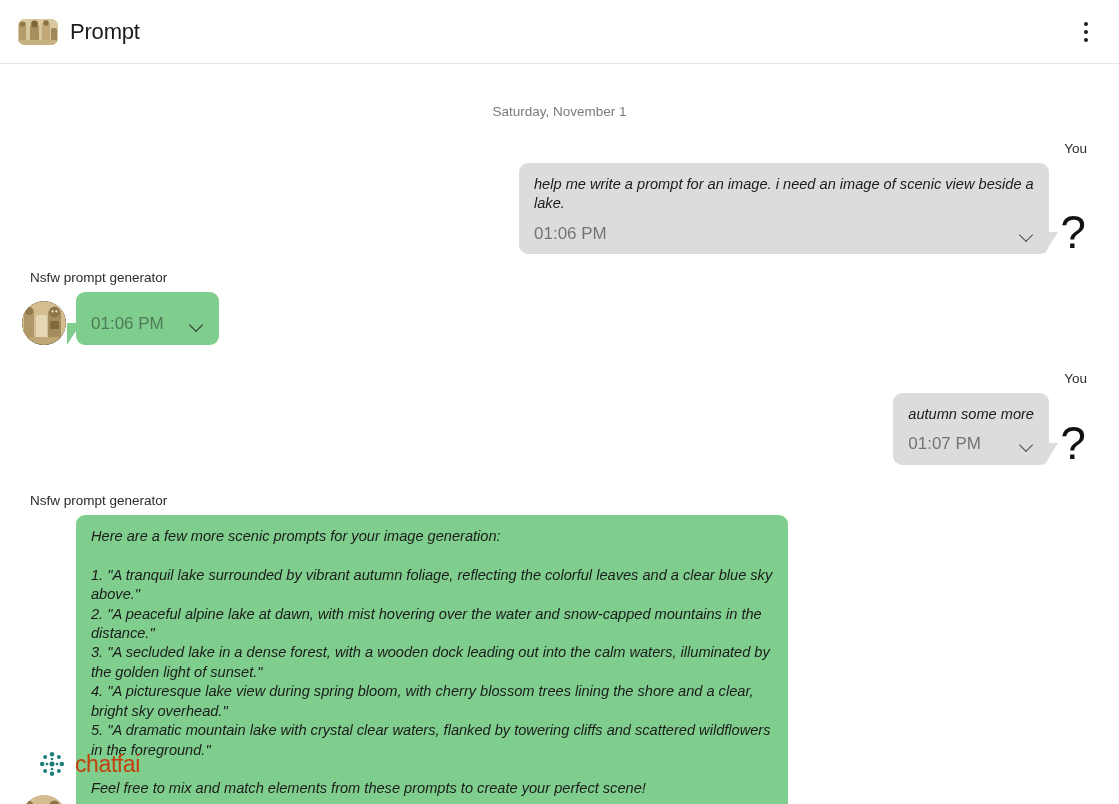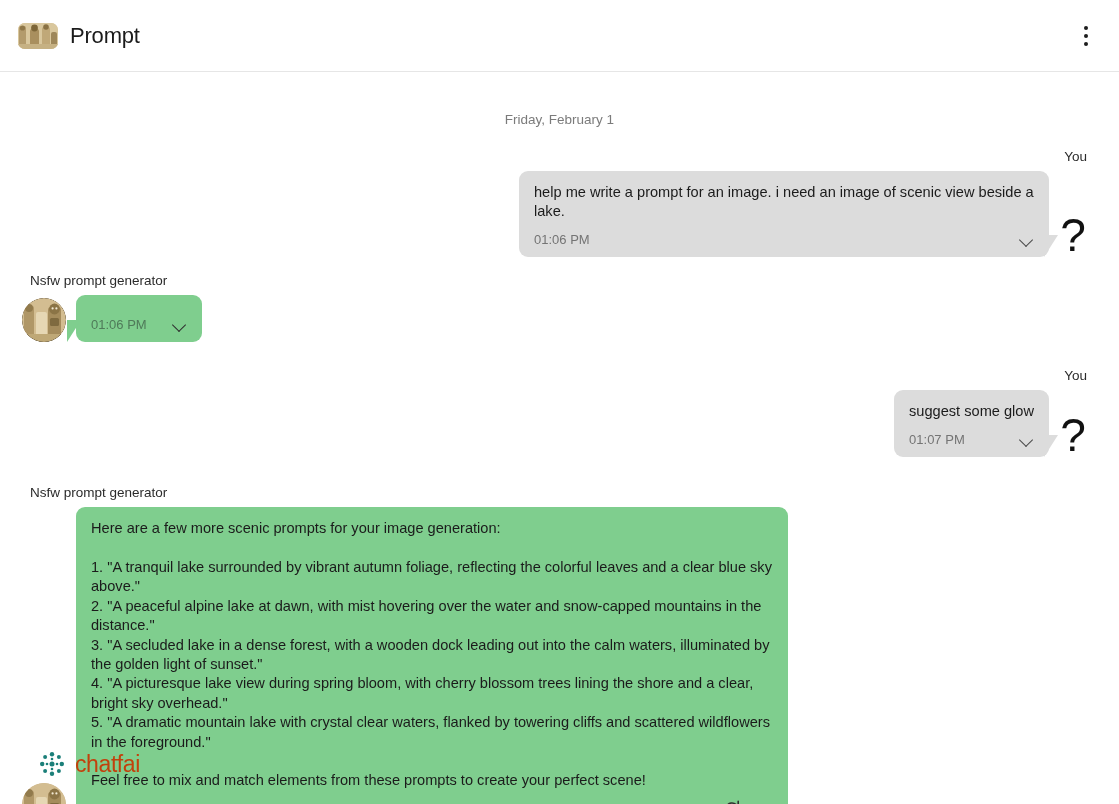--- a/index.html
+++ b/index.html
@@ -21,21 +21,21 @@
     height: 804px;
     background: #ffffff;
     border-radius: 14px;
     overflow: hidden;
     box-sizing: border-box;
   }
 
   
   .header {
     position: relative;
-    height: 72px;
+    height: 64px;
     display: flex;
     align-items: center;
     padding: 0 20px 0 18px;
     border-bottom: 1px solid #e6e6e6;
     box-sizing: border-box;
   }
   .header-avatar {
     width: 40px;
     height: 26px;
     border-radius: 7px;
@@ -159,29 +159,29 @@
     content: "";
     position: absolute;
     left: -9px;
     bottom: 0;
     width: 0; height: 0;
     border-style: solid;
     border-width: 22px 14px 0 0;
     border-color: #7fce8e transparent transparent transparent;
   }
 
-  .bubble-text { white-space: pre-wrap; }
+  .bubble-text { white-space: pre-wrap; font-style: italic; }
 
   .meta {
     display: flex;
     align-items: center;
     margin-top: 9px;
   }
   .time {
-    font-size: 13px;
+    font-size: 17px;
     color: #747474;
     flex: 0 0 auto;
   }
   .bubble.green .time { color: #4f7a59; }
   .meta-actions {
     margin-left: auto;
     display: flex;
     align-items: center;
     gap: 18px;
     padding-left: 26px;
@@ -254,21 +254,21 @@
     <div class="header-title">Prompt</div>
     <div class="header-menu">
       <i></i>
         <i></i>
         <i></i>
     </div>
   </div>
 
   <div class="convo">
 
-    <div class="date-sep">Friday, February 1</div>
+    <div class="date-sep">Saturday, November 1</div>
 
     <div class="row user row-user-1">
       <div class="msg-block">
         <div class="sender">You</div>
         <div class="bubble-wrap">
           <div class="bubble gray" style="max-width:530px;">
             <div class="bubble-text">help me write a prompt for an image. i need an image of scenic view beside a lake.</div>
             <div class="meta">
               <span class="time">01:06 PM</span>
               <span class="meta-actions">
@@ -311,21 +311,21 @@
           </div>
         </div>
       </div>
     </div>
 
     <div class="row user row-user-2">
       <div class="msg-block">
         <div class="sender">You</div>
         <div class="bubble-wrap">
           <div class="bubble gray" style="min-width:140px;">
-            <div class="bubble-text">suggest some glow</div>
+            <div class="bubble-text">autumn some more</div>
             <div class="meta">
               <span class="time">01:07 PM</span>
               <span class="meta-actions">
                 <span class="chev"></span>
               </span>
             </div>
           </div>
           <div class="avatar-q">?</div>
         </div>
       </div>

